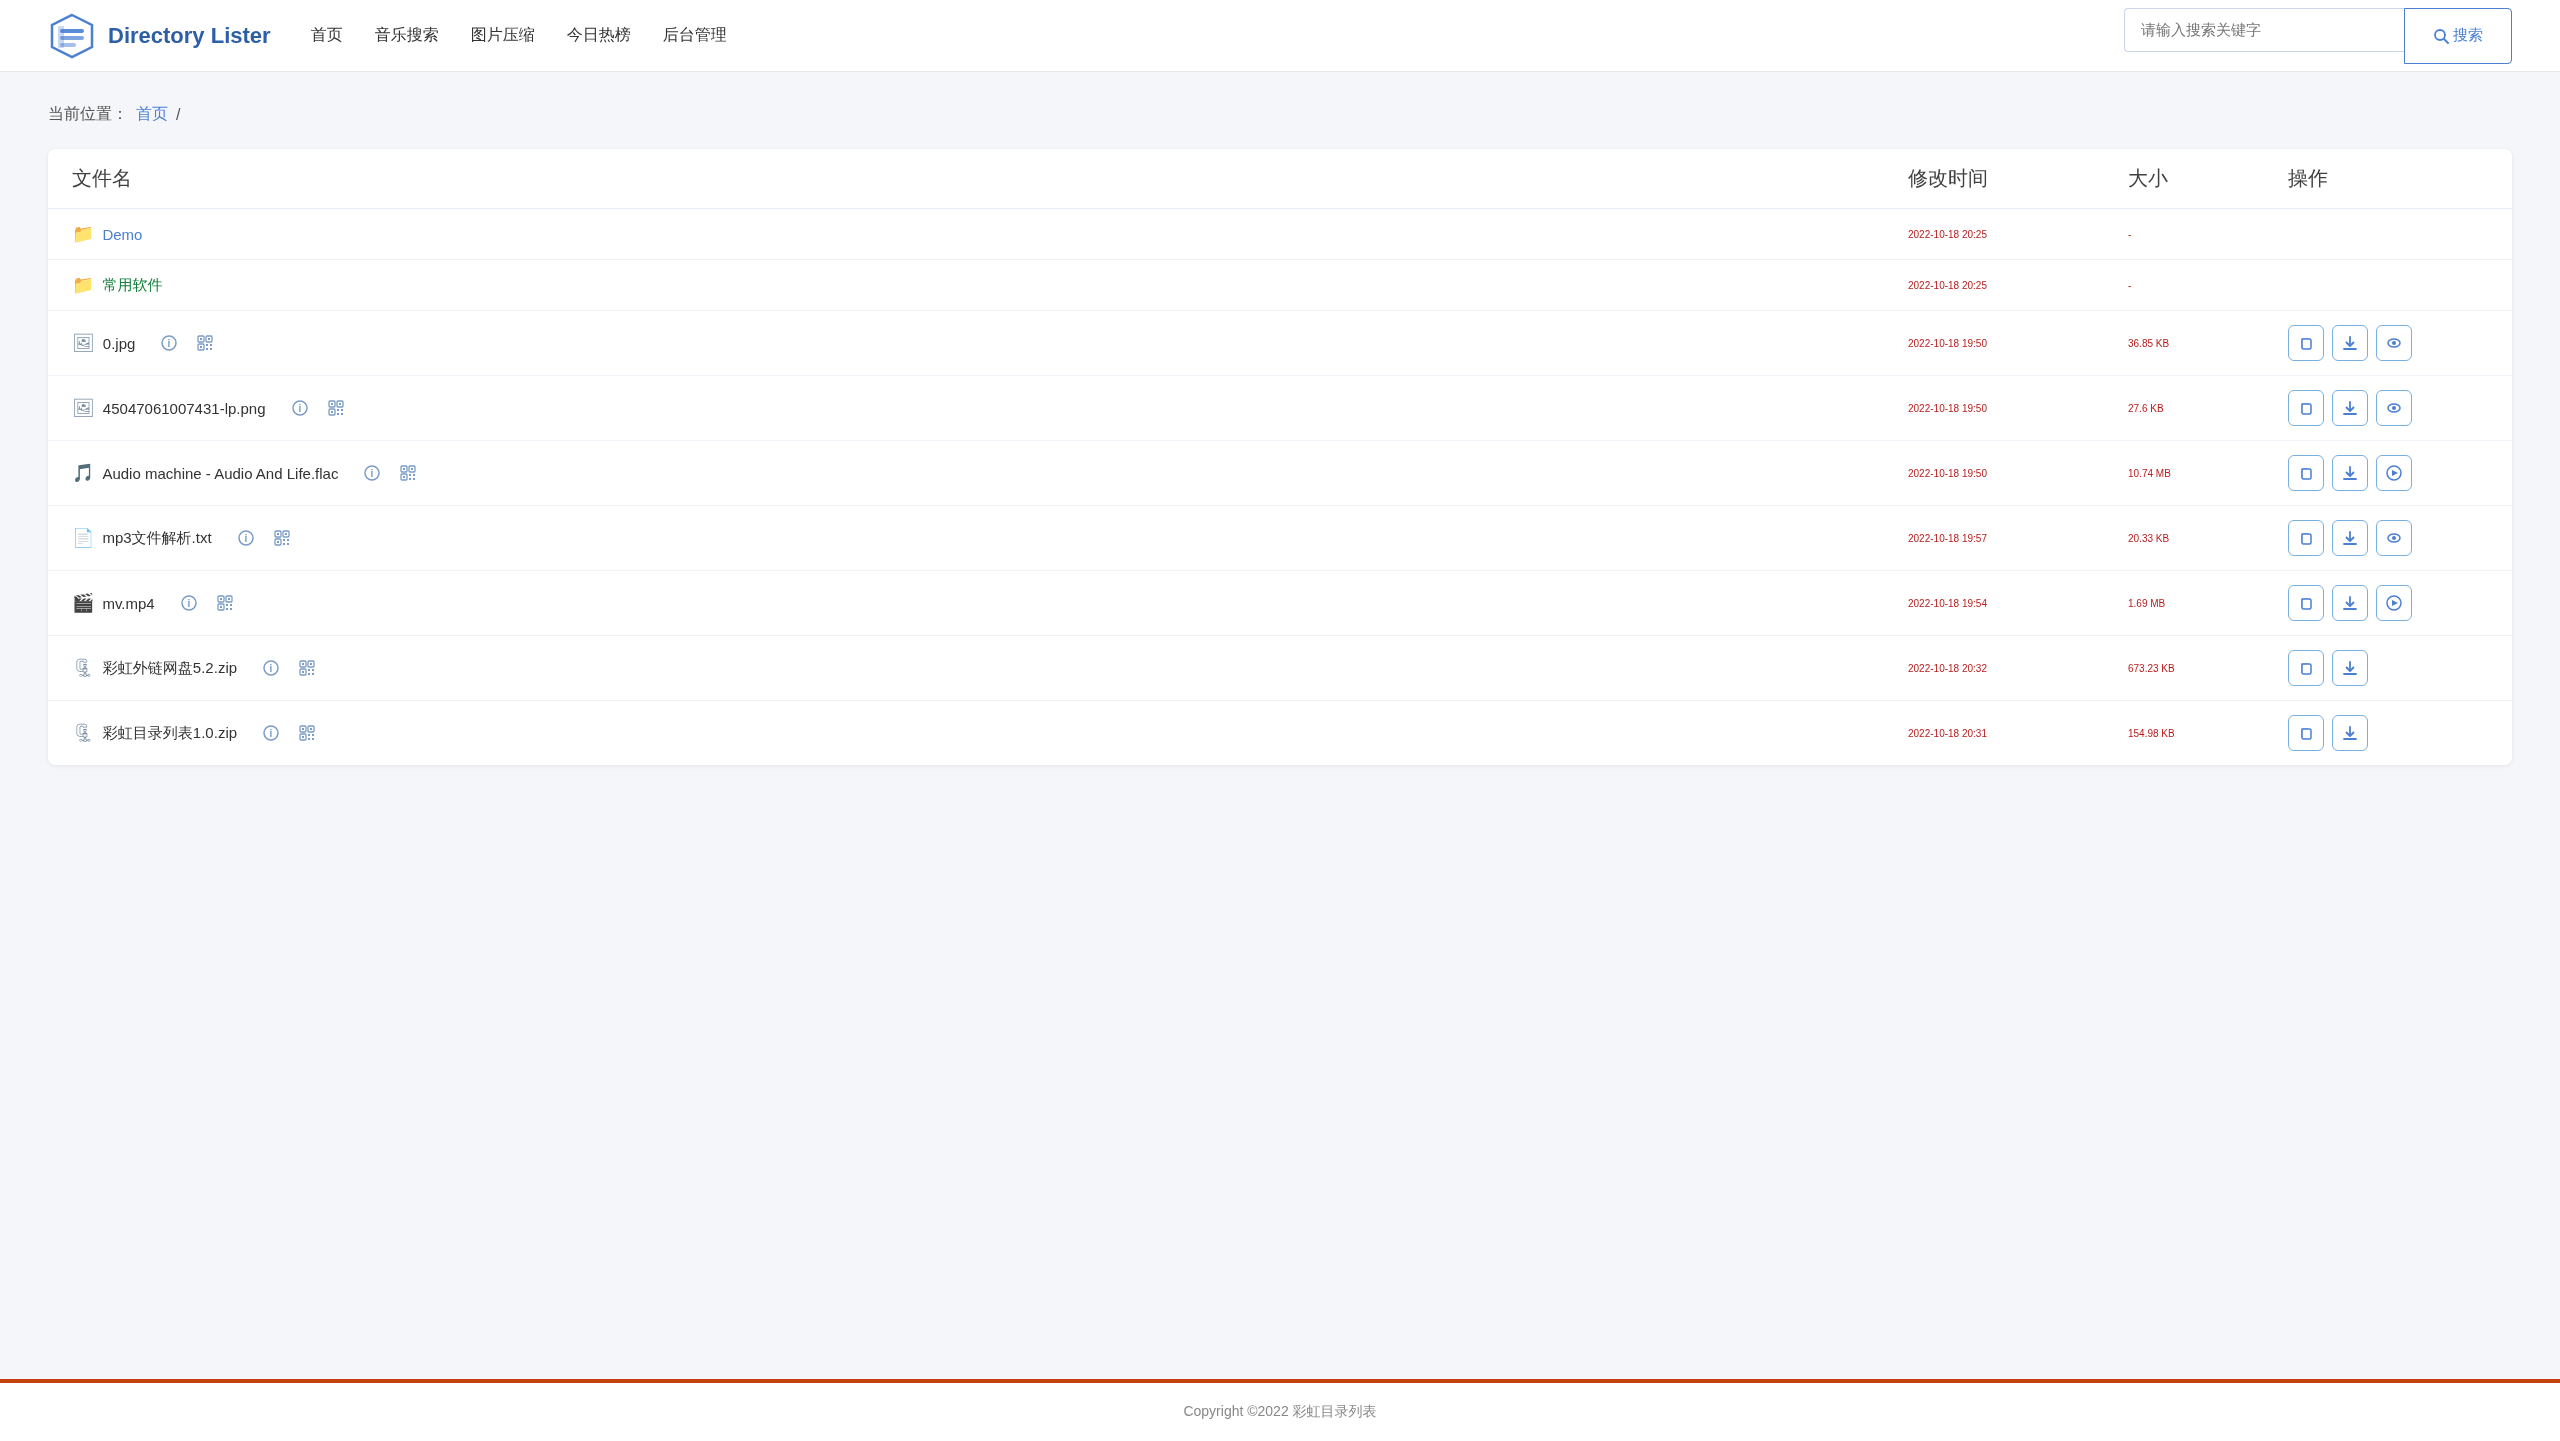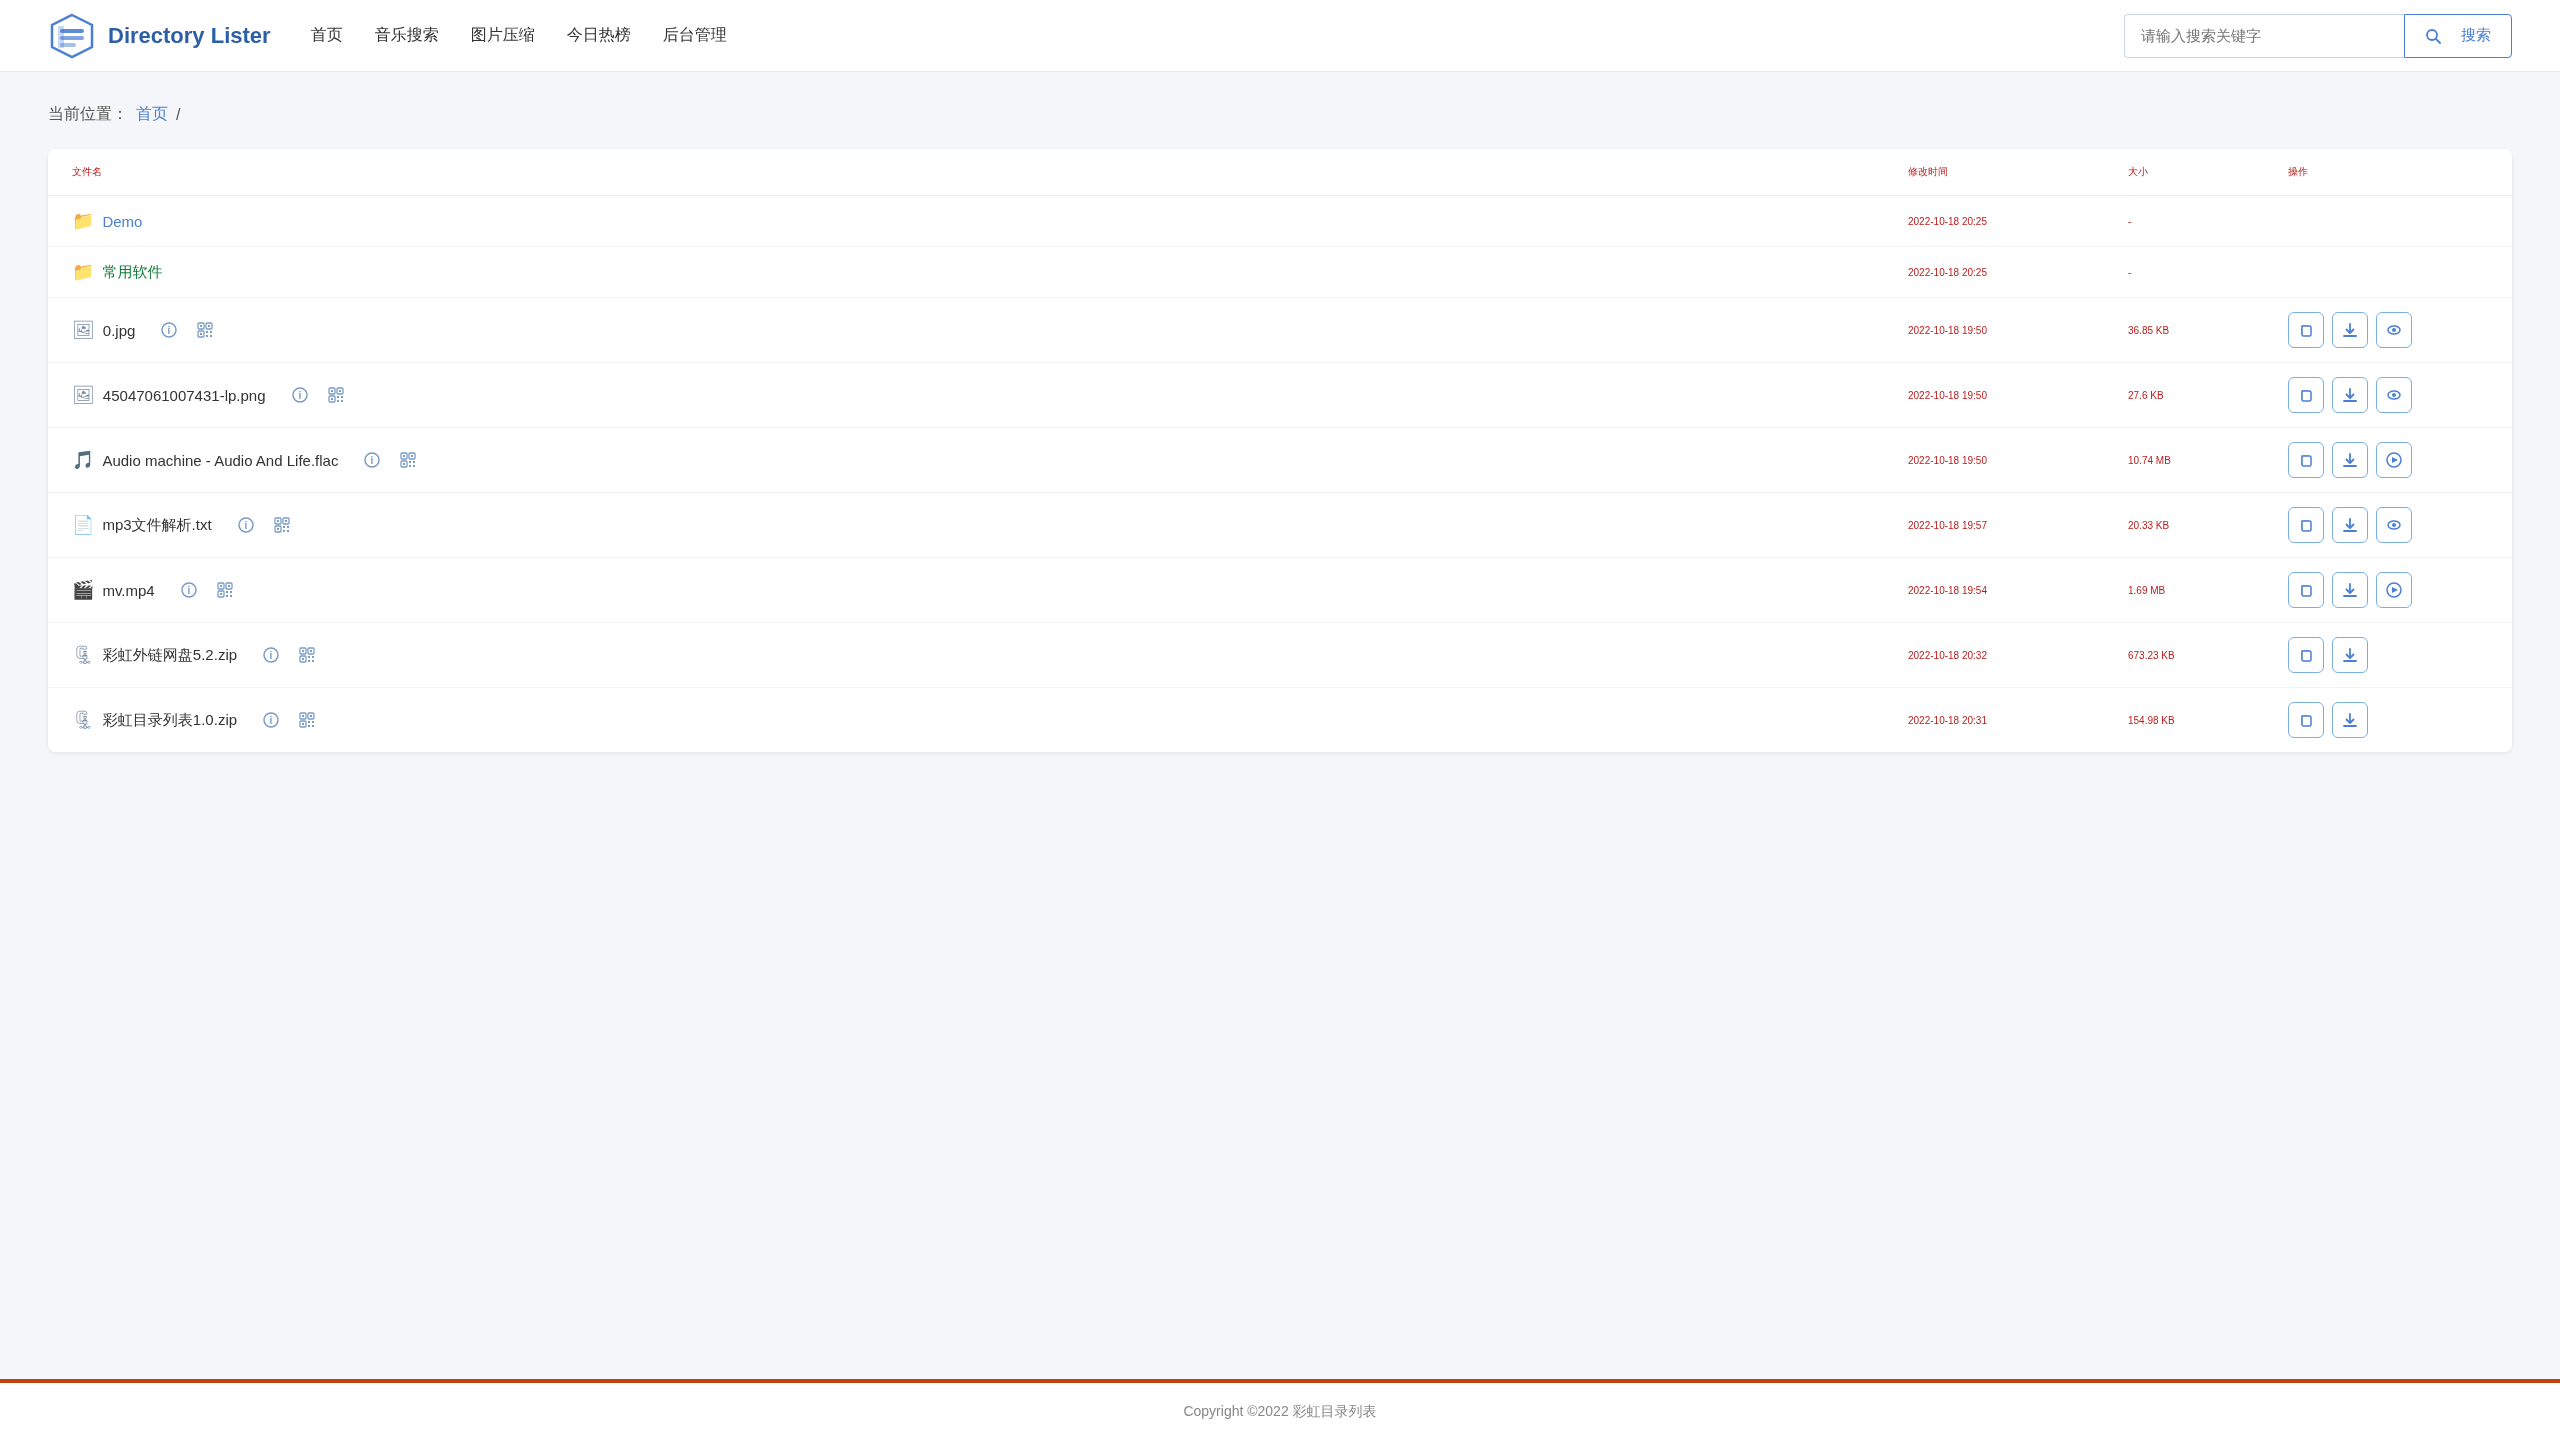--- a/index.html
+++ b/index.html
@@ -65,31 +65,31 @@
       border-right: none;
       border-radius: 4px 0 0 4px;
       padding: 0 16px;
       font-size: 15px;
       color: #999;
       outline: none;
       background: #fff;
     }
 
     .search-btn {
-      height: 44px;
-      padding: 0 20px;
+      height: 56px;
+      padding: 0 28px;
       background: #fff;
       border: 1px solid #4a7fd4;
       border-radius: 0 4px 4px 0;
       color: #4a7fd4;
       font-size: 15px;
       cursor: pointer;
       display: flex;
       align-items: center;
-      gap: 20px;
+      gap: 4px;
       white-space: nowrap;
     }
 
     
     .main {
       flex: 1;
       padding: 32px 48px 48px;
     }
 
     
@@ -126,22 +126,22 @@
 
     .table-header {
       display: grid;
       grid-template-columns: 1fr 220px 160px 200px;
       padding: 16px 24px;
       border-bottom: 1px solid #e8eef5;
       background: #fff;
     }
 
     .table-header-cell {
-      font-size: 10px;
-      color: #b91c1c;
+      font-size: 20px;
+      color: #404040;
       font-weight: 500;
     }
 
     .table-row {
       display: grid;
       grid-template-columns: 1fr 220px 160px 200px;
       padding: 14px 24px;
       border-bottom: 1px solid #f0f4f8;
       align-items: center;
       background: #fff;

